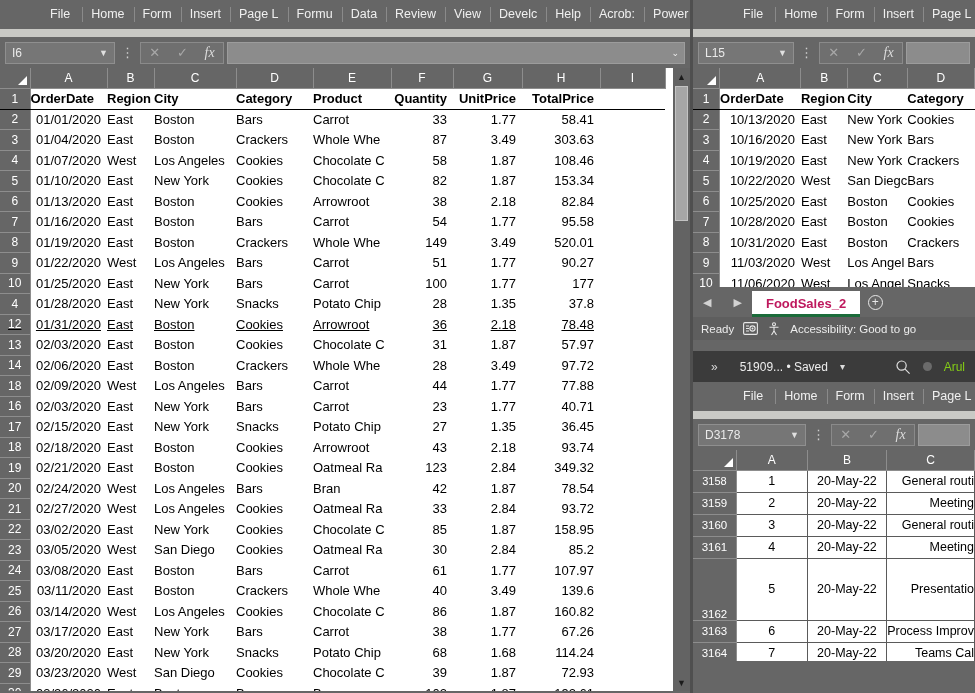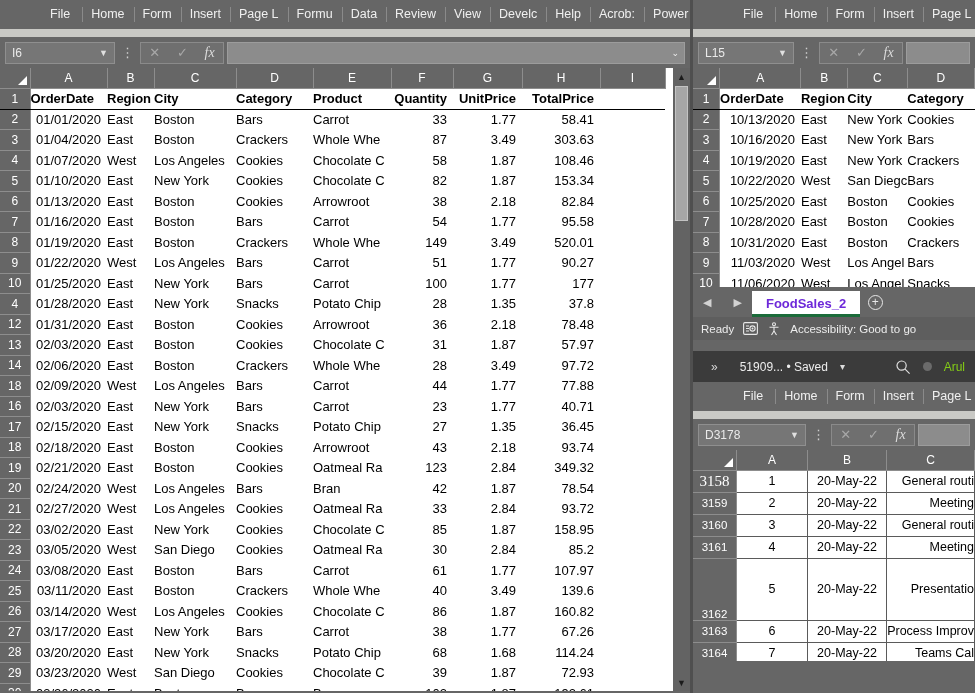--- a/index.html
+++ b/index.html
@@ -149,21 +149,21 @@
     display: flex; align-items: flex-end;
     background: #666666;
     height: 30px;
   }
   .tabnav {
     display: flex; align-items: center; height: 30px;
     padding: 0 10px; color: #d2d2d2; font-size: 11px; gap: 22px;
   }
   .sheettab {
     background: #ffffff;
-    color: #6d28d9;
+    color: #be185d;
     font-weight: bold;
     font-size: 13px;
     padding: 5px 14px 4px;
     border-bottom: 3px solid #1b6b3a;
     height: 26px;
     display: flex; align-items: center;
   }
   .addsheet {
     width: 30px; height: 30px;
     display: flex; align-items: center; justify-content: center;
@@ -436,21 +436,21 @@
               <td class="cell num">01/28/2020</td>
               <td class="cell">East</td>
               <td class="cell">New York</td>
               <td class="cell">Snacks</td>
               <td class="cell">Potato Chip</td>
               <td class="cell num">28</td>
               <td class="cell num">1.35</td>
               <td class="cell num">37.8</td>
               <td class="cell"></td>
             </tr>
-            <tr style="height: 20.5px;">
+            <tr style="height: 20.5px; text-decoration: underline;">
               <td class="rowhead">12</td>
               <td class="cell num">01/31/2020</td>
               <td class="cell">East</td>
               <td class="cell">Boston</td>
               <td class="cell">Cookies</td>
               <td class="cell">Arrowroot</td>
               <td class="cell num">36</td>
               <td class="cell num">2.18</td>
               <td class="cell num">78.48</td>
               <td class="cell"></td>
@@ -887,21 +887,21 @@
         <tbody>
             <tr>
           <th class="corner"></th>
           <th class="colhead">A</th>
           <th class="colhead">B</th>
           <th class="colhead">C</th>
         </tr>
         </tbody>
           <tbody id="rb-rows">
             <tr style="height: 22px;">
-              <td class="rowhead" style="font-size: 15px; vertical-align: middle; font-family: Liberation Serif, serif;">3158</td>
+              <td class="rowhead" style="font-size: 11px; vertical-align: middle;">3158</td>
               <td class="cell" style="border: 1px solid rgb(90, 90, 90); text-align: center; font-size: 12.5px;">1</td>
               <td class="cell" style="border: 1px solid rgb(90, 90, 90); text-align: center; font-size: 12.5px;">20-May-22</td>
               <td class="cell" style="border: 1px solid rgb(90, 90, 90); text-align: right; font-size: 12.5px;">General routi</td>
             </tr>
             <tr style="height: 22px;">
               <td class="rowhead" style="font-size: 11.5px; vertical-align: middle;">3159</td>
               <td class="cell" style="border: 1px solid rgb(90, 90, 90); text-align: center; font-size: 12.5px;">2</td>
               <td class="cell" style="border: 1px solid rgb(90, 90, 90); text-align: center; font-size: 12.5px;">20-May-22</td>
               <td class="cell" style="border: 1px solid rgb(90, 90, 90); text-align: right; font-size: 12.5px;">Meeting</td>
             </tr>

